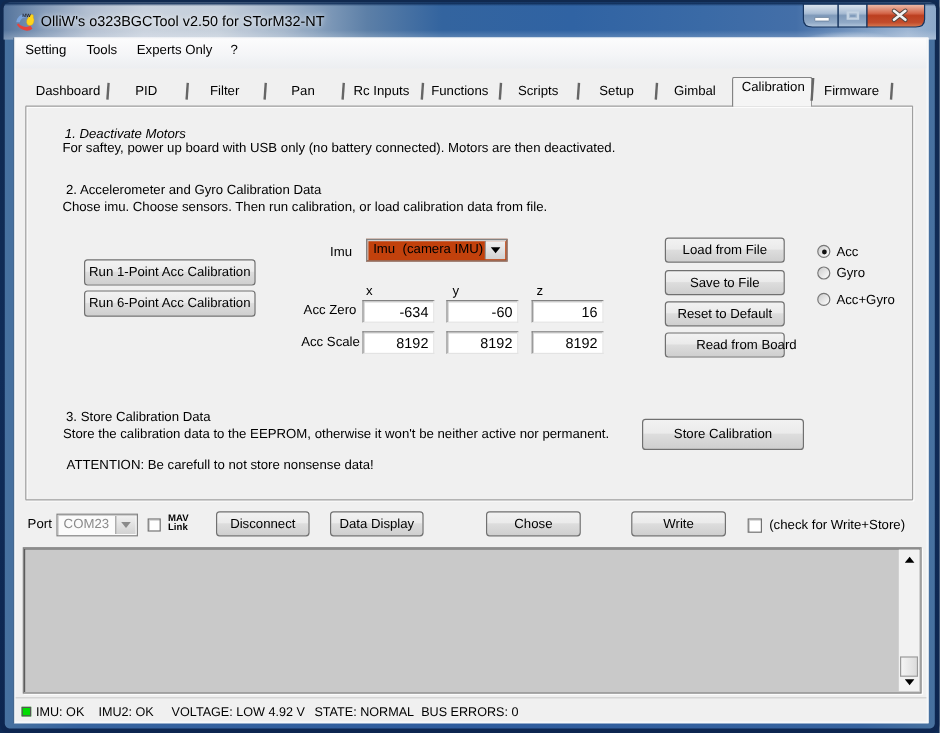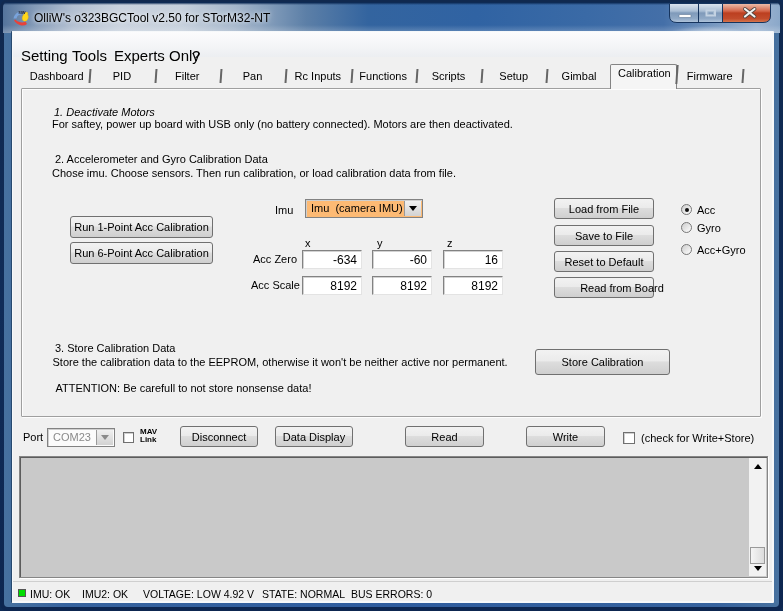--- a/index.html
+++ b/index.html
@@ -19,36 +19,36 @@
   .titlebar:before{content:"";position:absolute;left:0;top:0;right:0;height:3px;border-radius:5px 5px 0 0;
     background:linear-gradient(180deg,#0e2b55 20%,rgba(14,43,85,0) 100%);}
   .titlebar:after{content:"";position:absolute;left:0;bottom:0;right:0;height:8px;
     background:linear-gradient(0deg,rgba(255,255,255,0.25),rgba(255,255,255,0));}
   .cloud{position:absolute;background:radial-gradient(closest-side,rgba(255,255,255,0.85),rgba(255,255,255,0));}
   .title-text{position:absolute;left:34px;top:11px;font-size:12px;color:#000;white-space:nowrap;text-shadow:0 0 4px rgba(255,255,255,0.85),0 0 9px rgba(255,255,255,0.5);}
   
   .client{position:absolute;left:13px;top:32px;width:759px;height:569px;background:#f0f0f0;}
   .menubar{position:absolute;left:0;top:0;width:759px;height:25px;
     background:linear-gradient(180deg,#fcfcfd 0%,#f4f5f7 55%,#eceef1 100%);}
-  .menubar span{position:absolute;top:15px;font-size:15px;color:#000;}
+  .menubar span{position:absolute;top:4px;font-size:11px;color:#000;}
   
   .pane{position:absolute;left:8px;top:56px;width:740px;height:329px;
     background:#f0f0f0;border:1px solid #9f9f9f;border-radius:1px;box-shadow:1px 1px 0 #fdfdfd, inset 1px 1px 0 #fdfdfd;}
   .tab-label{position:absolute;top:38px;height:19px;font-size:11px;color:#000;text-align:center;}
   .tab-sep{position:absolute;top:37px;width:2px;height:14px;background:#666;transform:rotate(4deg);}
   .tab-sel{position:absolute;background:#f5f5f5;border:1px solid #848484;border-bottom:none;border-radius:2px 2px 0 0;}
   .lbl{position:absolute;font-size:11px;color:#000;white-space:nowrap;}
   
   .btn{position:absolute;border:1px solid #707070;border-radius:3px;
     background:linear-gradient(180deg,#f2f2f2 0%,#ebebeb 45%,#dddddd 50%,#cfcfcf 100%);
     font-size:11px;color:#000;display:flex;align-items:center;justify-content:center;white-space:nowrap;}
   
   .field{position:absolute;background:#fff;border:1px solid #828282;border-right-color:#e3e3e3;border-bottom-color:#e3e3e3;
     box-shadow:inset 1px 1px 0 #d2d2d2;font-size:12px;display:flex;align-items:center;justify-content:flex-end;padding-right:4px;}
-  .combo{position:absolute;background:#fdba74;border:1px solid #828282;box-shadow:inset 1px 1px 0 #cfcfcf;
+  .combo{position:absolute;background:#c2410c;border:1px solid #828282;box-shadow:inset 1px 1px 0 #cfcfcf;
     font-size:11px;}
   .combo .cbtext{position:absolute;left:5px;top:2px;white-space:nowrap;}
   .cbbtn{position:absolute;right:1px;top:1px;bottom:1px;width:17px;
     background:linear-gradient(180deg,#f0f0f0,#d2d2d2);border-left:1px solid #9a9a9a;
     display:flex;align-items:center;justify-content:center;}
   .arrow-down{width:0;height:0;border-left:4px solid transparent;border-right:4px solid transparent;border-top:5px solid #000;}
   
   .radio{position:absolute;width:11px;height:11px;border-radius:50%;
     background:linear-gradient(135deg,#cdcdcd,#fefefe);border:1px solid #777;}
   .radio.sel:after{content:"";position:absolute;left:2.5px;top:2.5px;width:4px;height:4px;border-radius:50%;background:#111;}
@@ -206,21 +206,21 @@
     <div class="combo" style="left:34px;top:396px;width:68px;height:19px;background:#fbfbfb;">
       <div class="cbtext" style="color:#8a8a8a;">COM23</div>
       <div class="cbbtn">
         <div class="arrow-down" style="border-top-color:#8a8a8a;"></div>
       </div>
     </div>
     <div class="checkbox" style="left:110px;top:400px;width:11px;height:11px;"></div>
     <div class="lbl" style="left:127px;top:396px;font-size:8px;line-height:8px;font-weight:bold;">MAV<br>Link</div>
     <div class="btn" style="left:167px;top:394px;width:78px;height:21px;">Disconnect</div>
     <div class="btn" style="left:262px;top:394px;width:78px;height:21px;">Data Display</div>
-    <div class="btn" style="left:392px;top:394px;width:79px;height:21px;">Read</div>
+    <div class="btn" style="left:392px;top:394px;width:79px;height:21px;">Chose</div>
     <div class="btn" style="left:513px;top:394px;width:79px;height:21px;">Write</div>
     <div class="checkbox" style="left:610px;top:400px;"></div>
     <div class="lbl" style="left:628px;top:400px;">(check for Write+Store)</div>
 
     <div class="console">
       <div class="scrollbar">
         <div class="sb-arrow" style="top:0;">
           <div class="tri-up"></div>
         </div>
         <div class="sb-thumb" style="top:89px;"></div>

